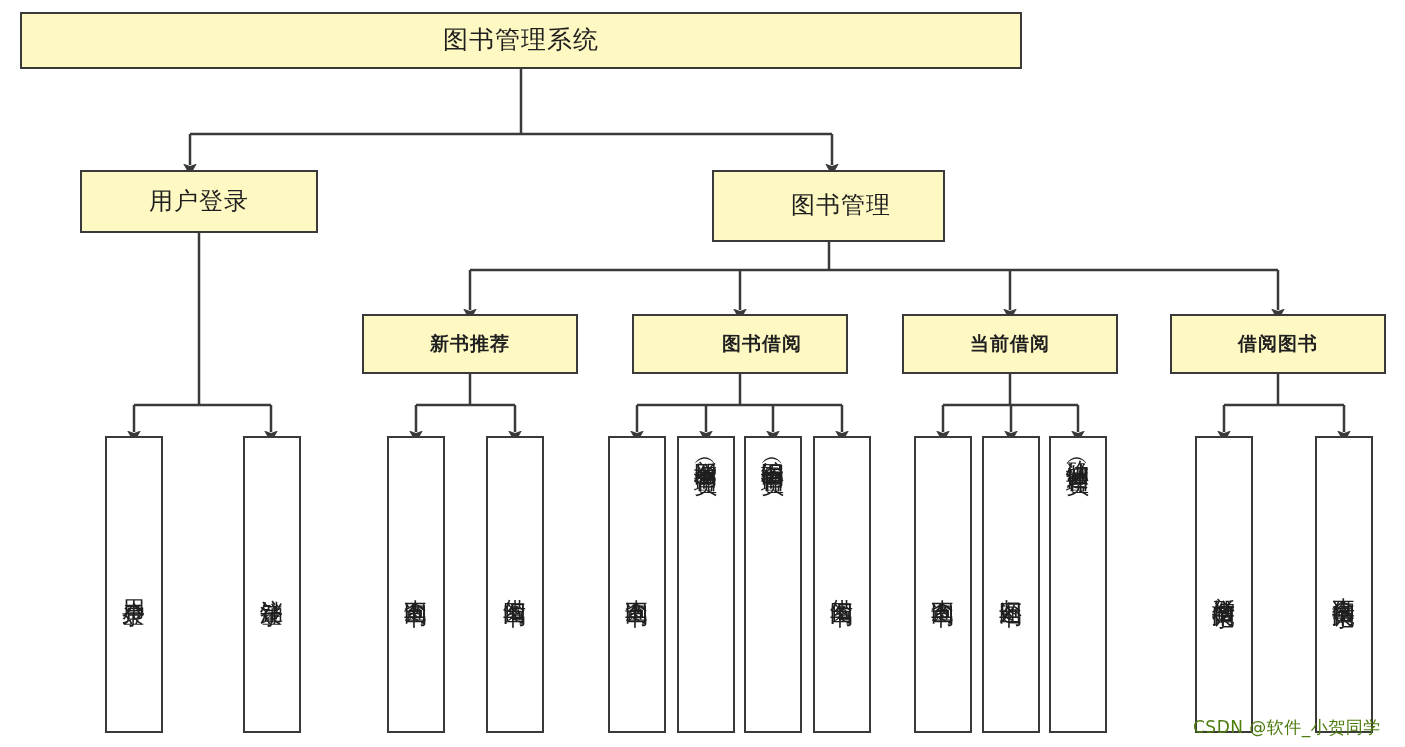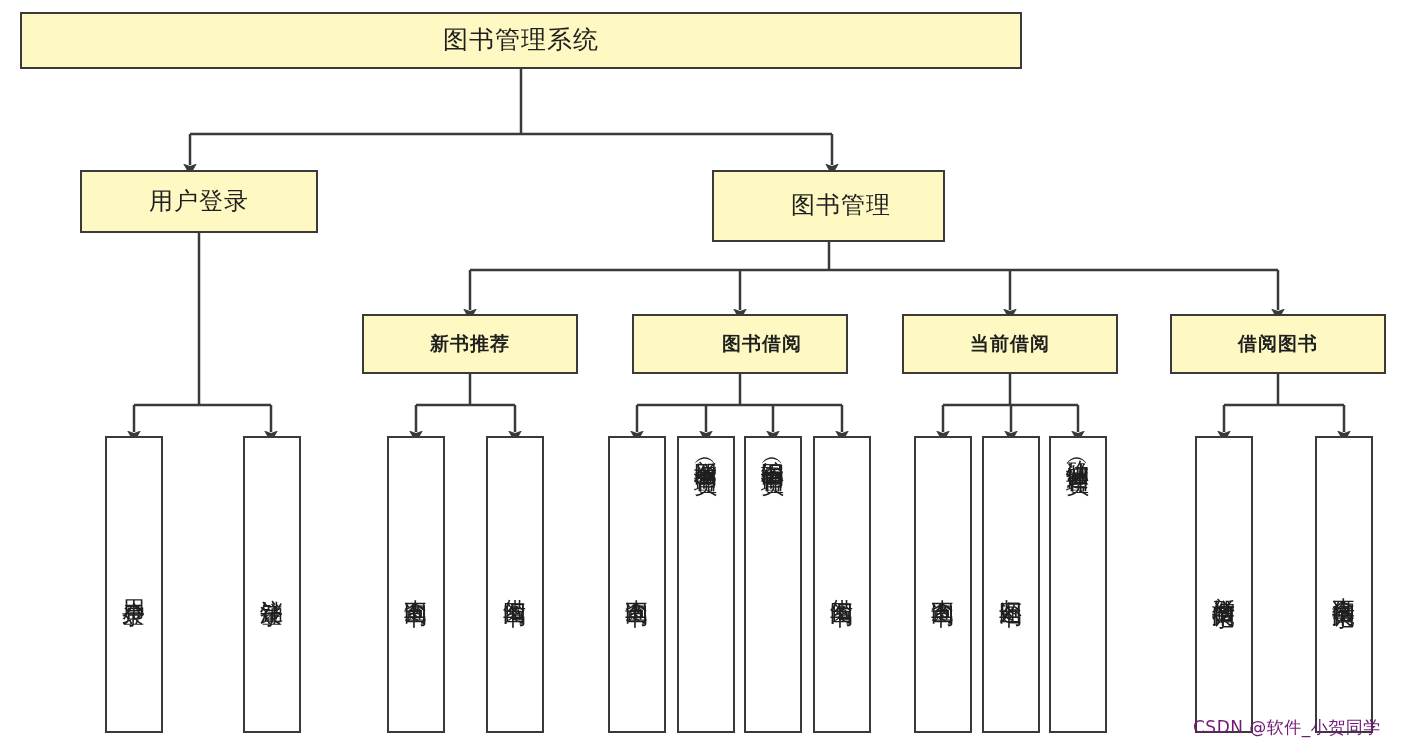--- a/index.html
+++ b/index.html
@@ -61,21 +61,21 @@
     text-orientation: upright;
     font-size: 23px;
     line-height: 1.22;
     letter-spacing: 2px;
     white-space: nowrap;
     padding: 4px 0;
   }
   .watermark {
     position: absolute;
     font-size: 17px;
-    color: #701a75;
+    color: #4d7c0f;
     white-space: nowrap;
     letter-spacing: 0.5px;
   }
 </style>
 </head>
 <body>
 
 <div id="canvas">
 
   <svg id="wires" viewBox="0 0 1405 747">

